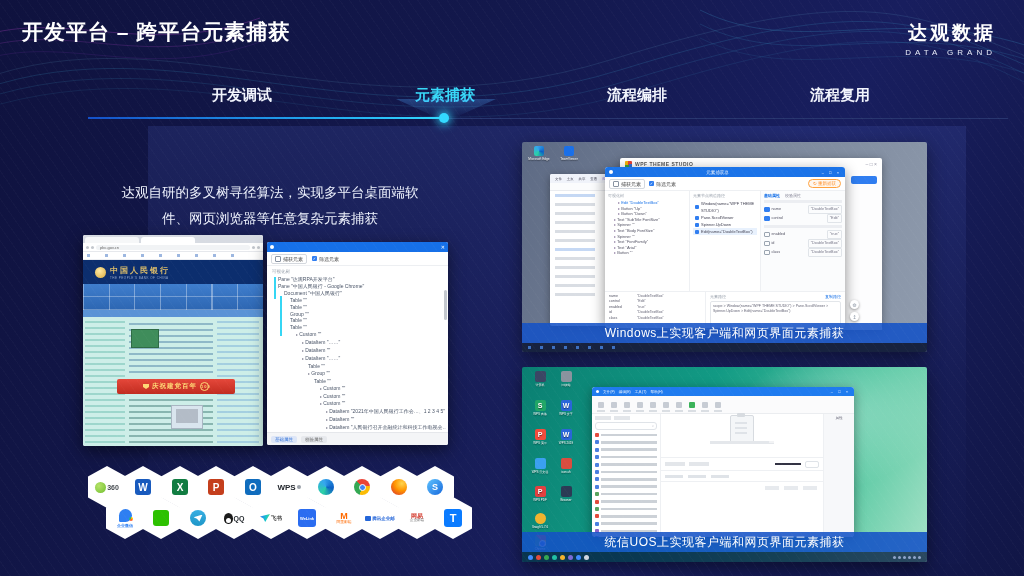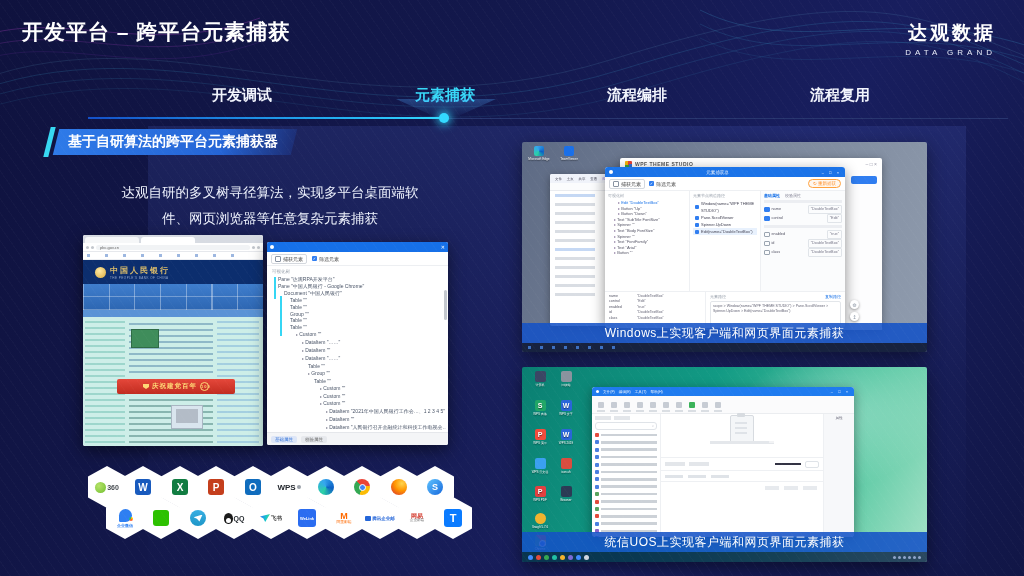--- a/index.html
+++ b/index.html
@@ -295,23 +295,20 @@
 
   <div class="tab" style="left:242px">开发调试</div>
   <div class="tab active" style="left:445px">元素捕获</div>
   <div class="tab" style="left:637px">流程编排</div>
   <div class="tab" style="left:840px">流程复用</div>
   <div class="beam"></div>
   <div class="track"></div>
   <div class="track-on"></div>
   <div class="track-dot"></div>
 
-  <div class="badge">
-      <span>基于自研算法的跨平台元素捕获器</span>
-    </div>
   <div class="intro">
     <div>达观自研的多叉树寻径算法，实现多平台桌面端软</div>
     <div>件、网页浏览器等任意复杂元素捕获</div>
   </div>
 
   <div class="shot">
     <div class="bwin">
       <div class="b-tabs">
         <div class="b-tab" style="left:2px"></div>
         <div class="b-tab t2"></div>

